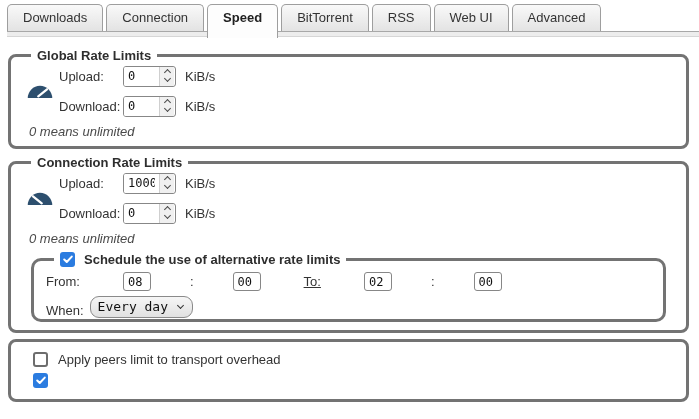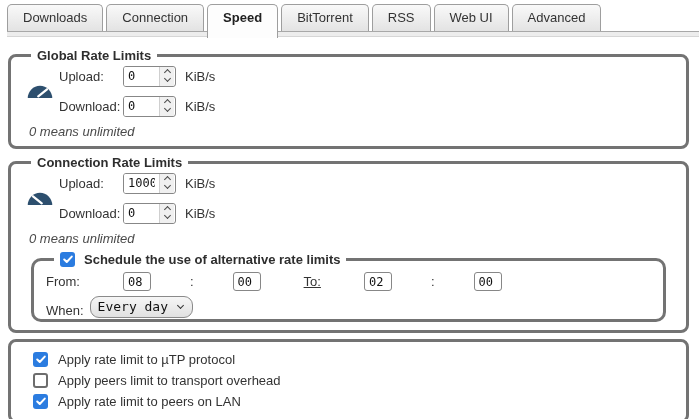--- a/index.html
+++ b/index.html
@@ -202,39 +202,30 @@
           <span>Every day</span>
           <i class="chev down"></i>
         </span>
       </div>
     </fieldset>
   </fieldset>
 
   <fieldset>
     <div class="opts">
       <div class="opt-row">
-        <span class="checkbox checked">
-          <svg width="10" height="9" viewBox="0 0 12 10" style="visibility: visible;">
-              <polyline points="1.5,5 4.5,8 10.5,1.5" fill="none" stroke="#fff" stroke-width="2.4" stroke-linecap="round" stroke-linejoin="round"></polyline>
-            </svg>
-        </span>
-        <span>Apply rate limit to µTP protocol</span>
-      </div>
-      <div class="opt-row">
         <span class="checkbox unchecked">
           <svg width="10" height="9" viewBox="0 0 12 10" style="visibility: hidden;">
               <polyline points="1.5,5 4.5,8 10.5,1.5" fill="none" stroke="#fff" stroke-width="2.4" stroke-linecap="round" stroke-linejoin="round"></polyline>
             </svg>
         </span>
         <span>Apply peers limit to transport overhead</span>
       </div>
       <div class="opt-row">
         <span class="checkbox checked">
           <svg width="10" height="9" viewBox="0 0 12 10" style="visibility: visible;">
               <polyline points="1.5,5 4.5,8 10.5,1.5" fill="none" stroke="#fff" stroke-width="2.4" stroke-linecap="round" stroke-linejoin="round"></polyline>
             </svg>
         </span>
-        <span>Apply rate limit to peers on LAN</span>
       </div>
     </div>
   </fieldset>
 
 </div>
 
 </body></html>

